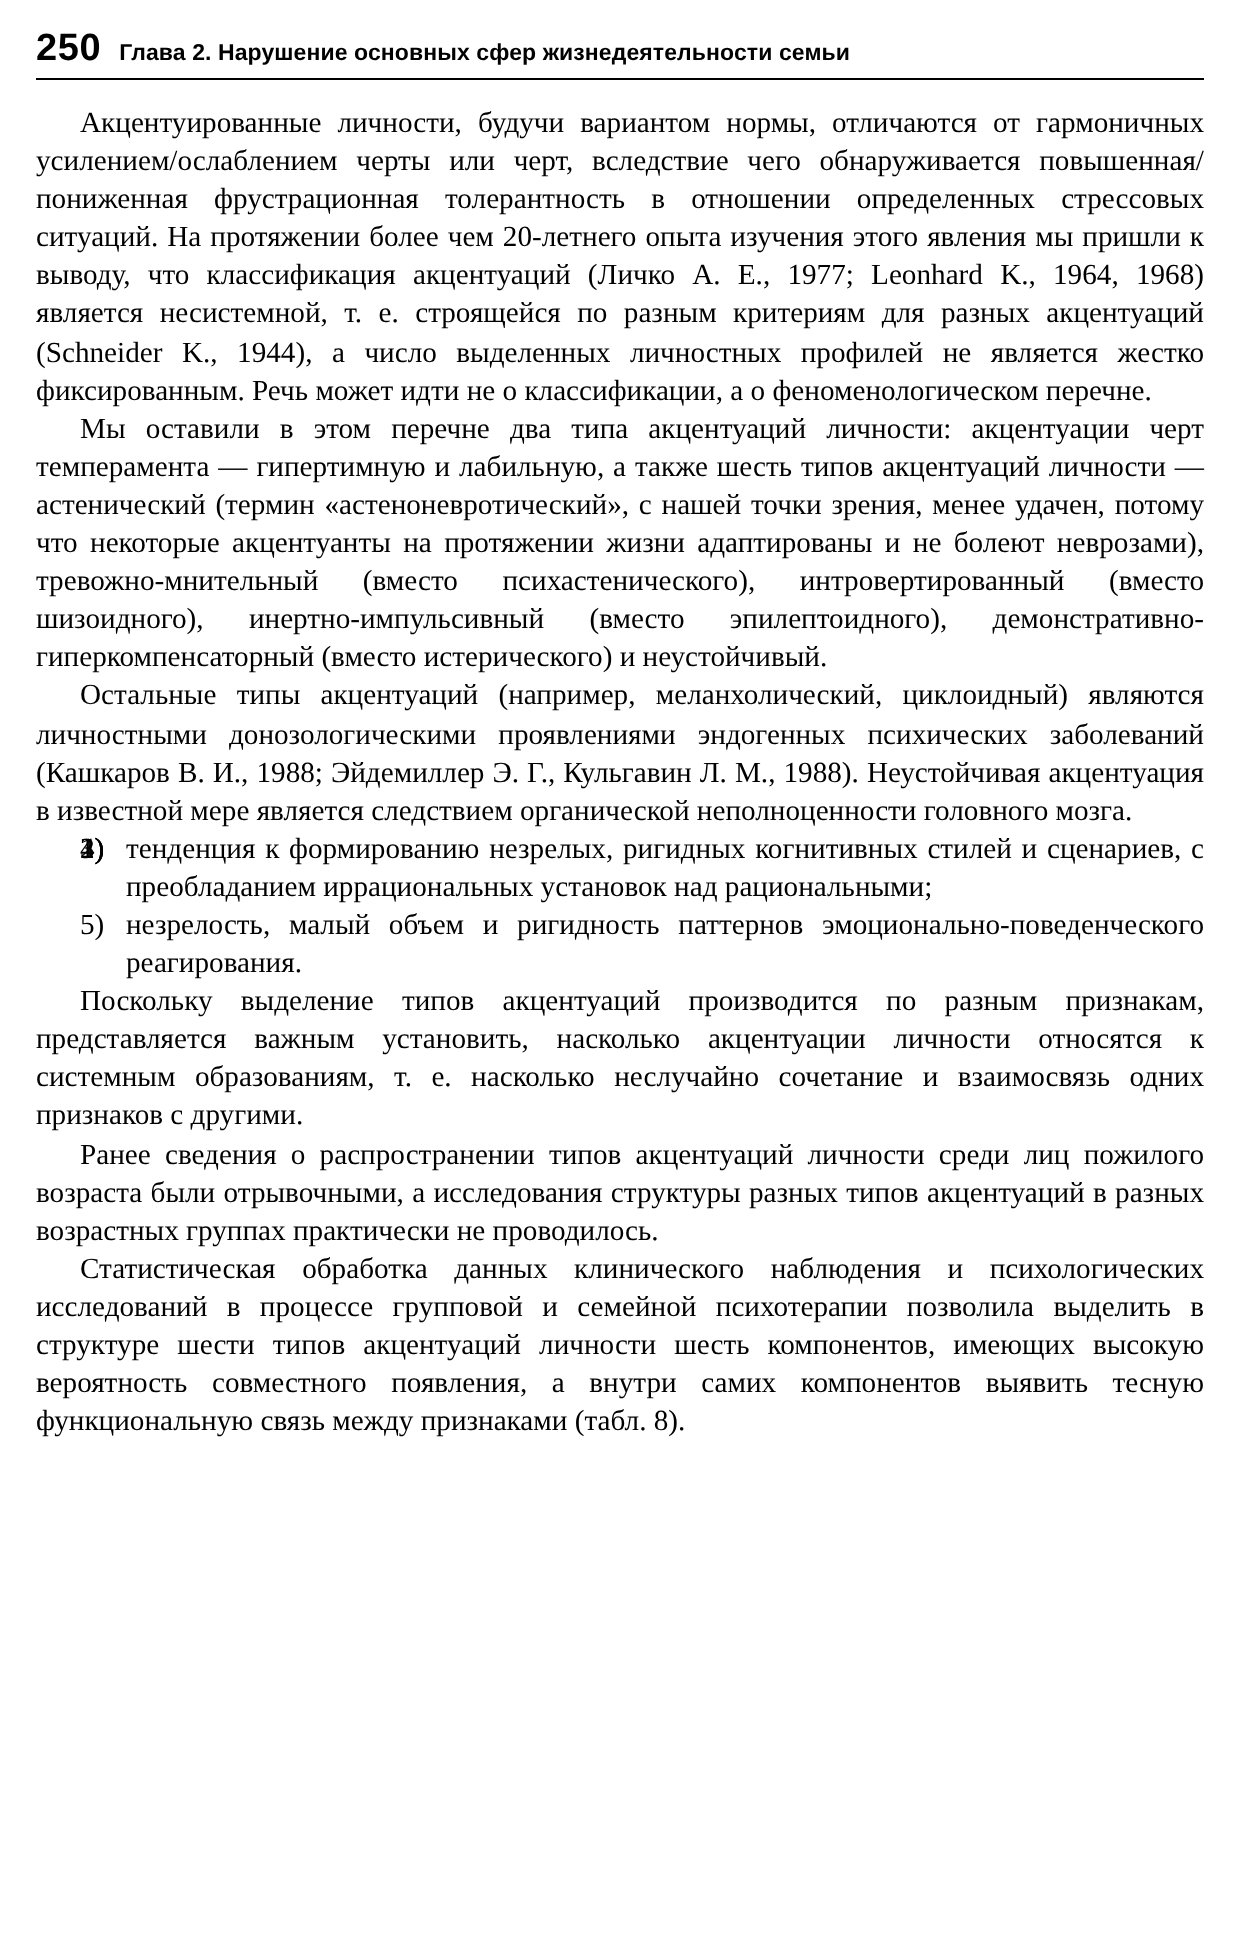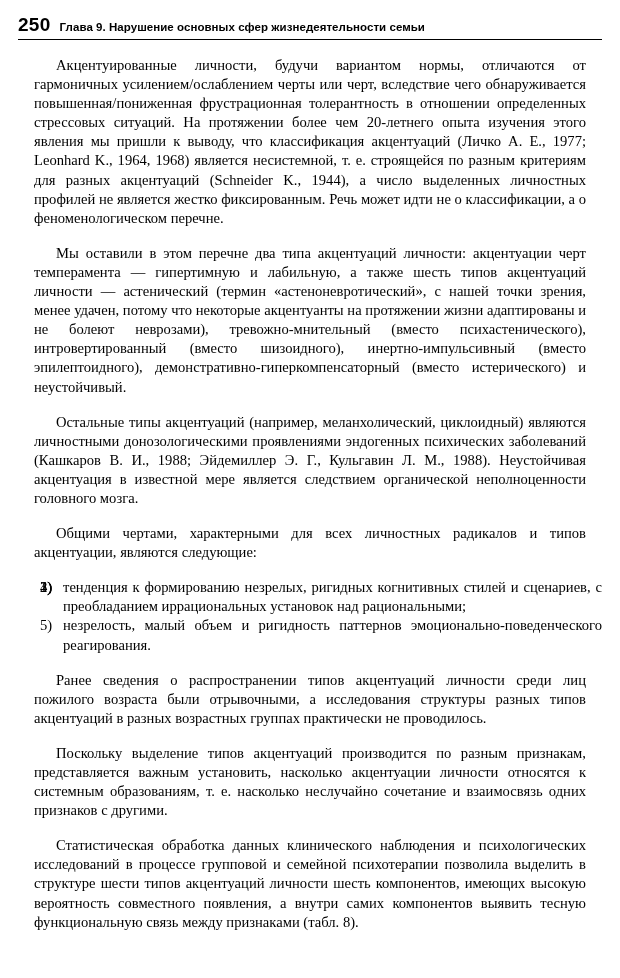--- a/index.html
+++ b/index.html
@@ -41,21 +41,21 @@
     font-size: 11.5px;
     letter-spacing: 0.05px;
   }
   .body-text {
     font-size: 14.6px;
     line-height: 19.1px;
     text-align: justify;
     text-justify: inter-word;
   }
   .body-text p {
-    margin: 16px;
+    margin: 0;
     text-indent: 22px;
   }
   ol.numbered {
     list-style: none;
     margin: 0;
     padding: 0;
   }
   ol.numbered li {
     position: relative;
     padding-left: 45px;
@@ -69,29 +69,28 @@
     width: 23px;
   }
 </style>
 </head>
 <body>
 
 <div class="page">
 
   <div class="running-head">
     <span class="page-number">250</span>
-    <span class="head-title">Глава 9. Нарушение основных сфер жизнедеятельности семьи</span>
+    <span class="head-title">Глава 2. Нарушение основных сфер жизнедеятельности семьи</span>
   </div>
 
   <div class="body-text">
 
     <p>Акцентуированные личности, будучи вариантом нормы, отличаются от гармоничных усилением/ослаблением черты или черт, вследствие чего обнаруживается повышенная/пониженная фрустрационная толерантность в отношении определенных стрессовых ситуаций. На протяжении более чем 20-летнего опыта изучения этого явления мы пришли к выводу, что классификация акцентуаций (Личко А. Е., 1977; Leonhard K., 1964, 1968) является несистемной, т. е. строящейся по разным критериям для разных акцентуаций (Schneider K., 1944), а число выделенных личностных профилей не является жестко фиксированным. Речь может идти не о классификации, а о феноменологическом перечне.</p>
     <p>Мы оставили в этом перечне два типа акцентуаций личности: акцентуации черт темперамента — гипертимную и лабильную, а также шесть типов акцентуаций личности — астенический (термин «астеноневротический», с нашей точки зрения, менее удачен, потому что некоторые акцентуанты на протяжении жизни адаптированы и не болеют неврозами), тревожно-мнительный (вместо психастенического), интровертированный (вместо шизоидного), инертно-импульсивный (вместо эпилептоидного), демонстративно-гиперкомпенсаторный (вместо истерического) и неустойчивый.</p>
     <p>Остальные типы акцентуаций (например, меланхолический, циклоидный) являются личностными донозологическими проявлениями эндогенных психических заболеваний (Кашкаров В. И., 1988; Эйдемиллер Э. Г., Кульгавин Л. М., 1988). Неустойчивая акцентуация в известной мере является следствием органической неполноценности головного мозга.</p>
-    <p>Общими чертами, характерными для всех личностных радикалов и типов акцентуации, являются следующие:</p>
 
     <ol class="numbered">
       <li>
         <span class="marker">1)</span>
       </li>
       <li>
         <span class="marker">2)</span>
       </li>
       <li>
         <span class="marker">3)</span>
@@ -99,18 +98,18 @@
       <li>
         <span class="marker">4)</span>
         <span>тенденция к формированию незрелых, ригидных когнитивных стилей и сценариев, с преобладанием иррациональных установок над рациональными;</span>
       </li>
       <li>
         <span class="marker">5)</span>
         <span>незрелость, малый объем и ригидность паттернов эмоционально-поведенческого реагирования.</span>
       </li>
     </ol>
 
+    <p>Поскольку выделение типов акцентуаций производится по разным признакам, представляется важным установить, насколько акцентуации личности относятся к системным образованиям, т. е. насколько неслучайно сочетание и взаимосвязь одних признаков с другими.</p>
     <p>Ранее сведения о распространении типов акцентуаций личности среди лиц пожилого возраста были отрывочными, а исследования структуры разных типов акцентуаций в разных возрастных группах практически не проводилось.</p>
-    <p>Поскольку выделение типов акцентуаций производится по разным признакам, представляется важным установить, насколько акцентуации личности относятся к системным образованиям, т. е. насколько неслучайно сочетание и взаимосвязь одних признаков с другими.</p>
     <p>Статистическая обработка данных клинического наблюдения и психологических исследований в процессе групповой и семейной психотерапии позволила выделить в структуре шести типов акцентуаций личности шесть компонентов, имеющих высокую вероятность совместного появления, а внутри самих компонентов выявить тесную функциональную связь между признаками (табл. 8).</p>
 
   </div>
 </div>
 
 </body></html>

